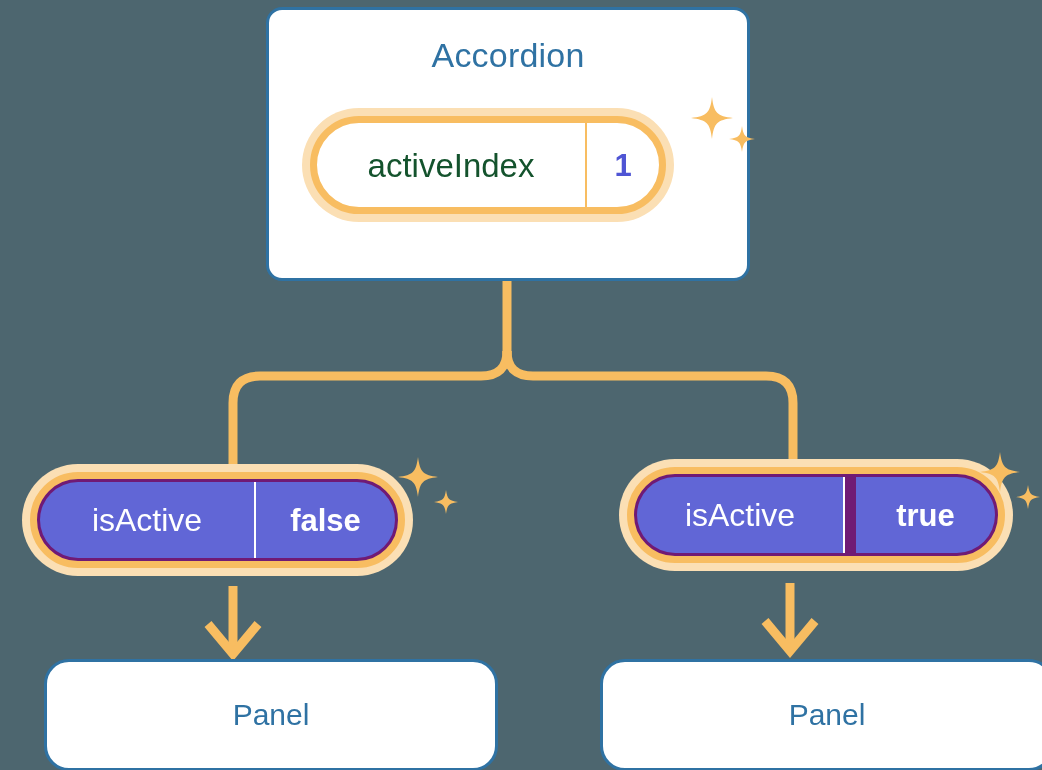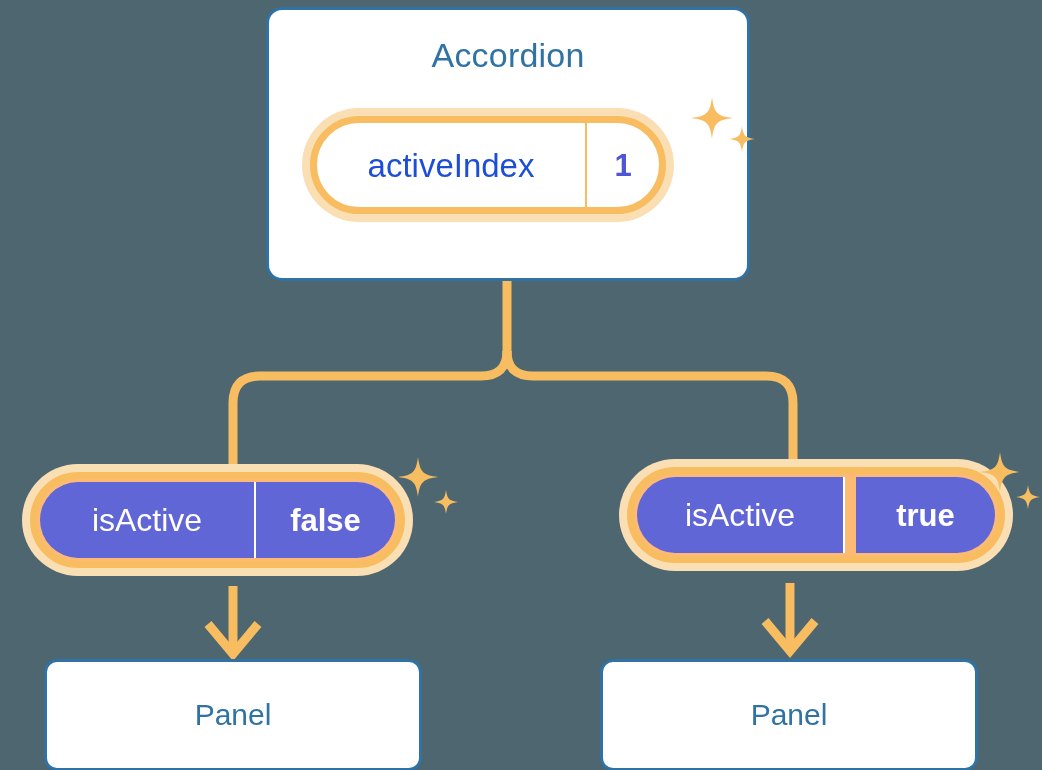--- a/index.html
+++ b/index.html
@@ -34,23 +34,23 @@
     padding-top:28px;
   }
   .box-title{
     color:#2f72a3;
     font-size:34px;
     letter-spacing:.2px;
     line-height:1;
     font-weight:400;
   }
   .panel-box{
-    width:378px;height:112px;
+    width:454px;height:112px;
     border-width:3px;
-    border-radius:13px;
+    border-radius:25px;
   }
   #panel-left{left:44px;top:648px;}
   #panel-right{left:600px;top:648px;}
   .panel-label{
     color:#2f72a3;
     font-size:30px;
     line-height:1;
   }
 
   
@@ -59,37 +59,37 @@
     position:relative;
     box-sizing:border-box;
     display:flex;
     align-items:stretch;
     border-radius:999px;
     
     border:7px solid #f8bd61;
     background:#ffffff;
     box-shadow:0 0 0 8px #fbdfb4;
   }
-  .pill.filled{ background:#fdba74; }
+  .pill.filled{ background:#701a75; }
   .pill.filled .pill-key,
   .pill.filled .pill-val{ background:#6166d6; color:#ffffff; }
   .pill.filled .pill-key{
     border-top-left-radius:999px;border-bottom-left-radius:999px;
     margin:3px 0 3px 3px;
   }
   .pill.filled .pill-val{
     border-top-right-radius:999px;border-bottom-right-radius:999px;
     margin:3px 3px 3px 0;
   }
   .pill-key,.pill-val{
     display:flex;align-items:center;justify-content:center;
     box-sizing:border-box;
     line-height:1;
   }
-  .pill-key{color:#1d4ed8;font-weight:400;}
+  .pill-key{color:#14532d;font-weight:400;}
   .pill-val{color:#4f55d4;font-weight:700;}
   .pill .divider{
     width:2px;background:#f8bd61;align-self:stretch;flex:0 0 2px;
   }
   .pill.filled .divider{ background:#ffffff; margin:3px 0; }
 
   
   #pill-root{left:310px;top:105px;}
   #pill-root .pill{height:98px;}
   #pill-root .pill-key{width:268px;font-size:33px;}

